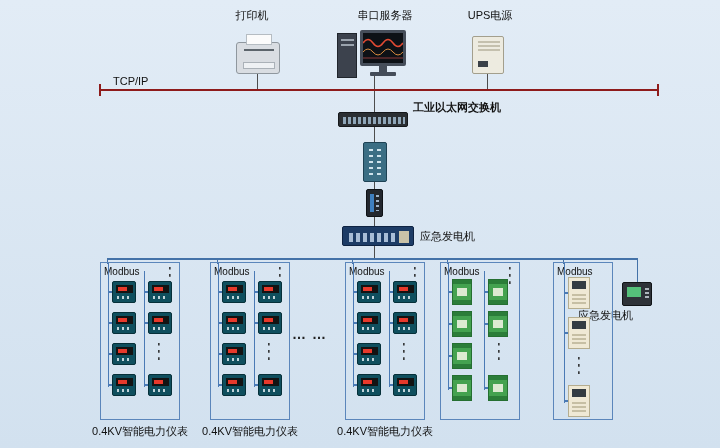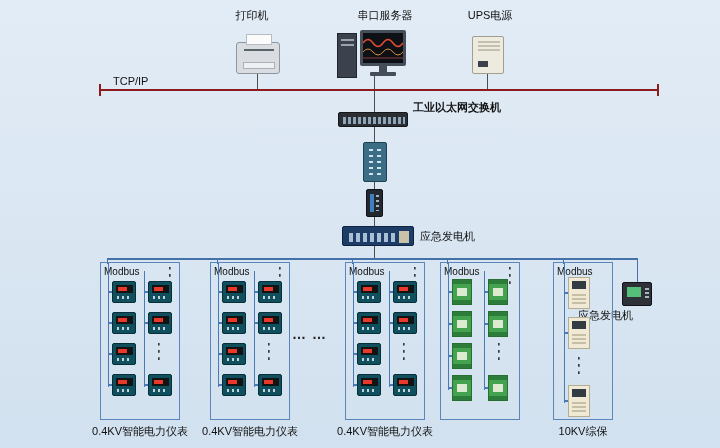--- a/index.html
+++ b/index.html
@@ -383,14 +383,13 @@
         <div class="p-disp"></div>
         <div class="p-lines"></div>
       </div>
       <div class="vdots" style="left: 18px; top: 94px;">⋮</div>
       <div class="stub" style="left: 10px; top: 137px; width: 4px;"></div>
       <div class="dev dev-prot" style="left: 14px; top: 122px;">
         <div class="p-disp"></div>
         <div class="p-lines"></div>
       </div>
     </div>
-    <div class="bottom-label" style="left: 508px; top: 424px; width: 150px;">10KV综保</div>
   </div>
 
 </body></html>

